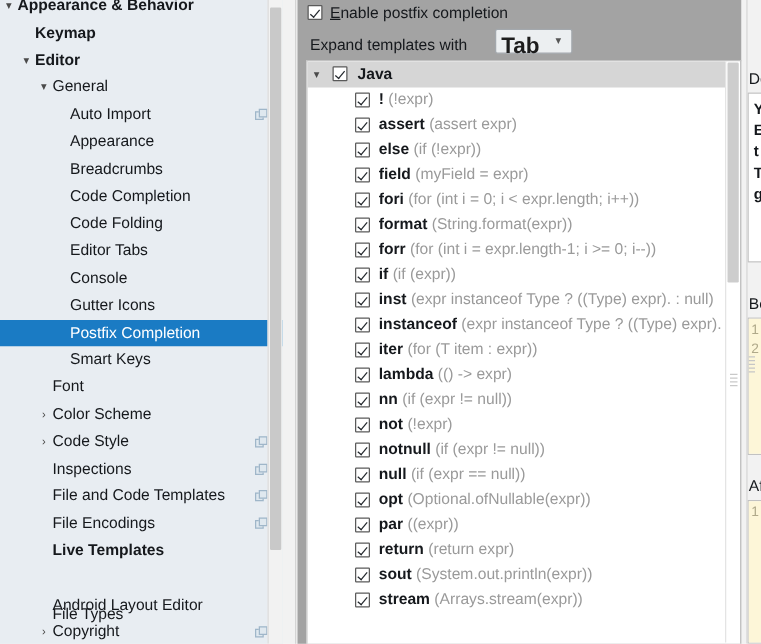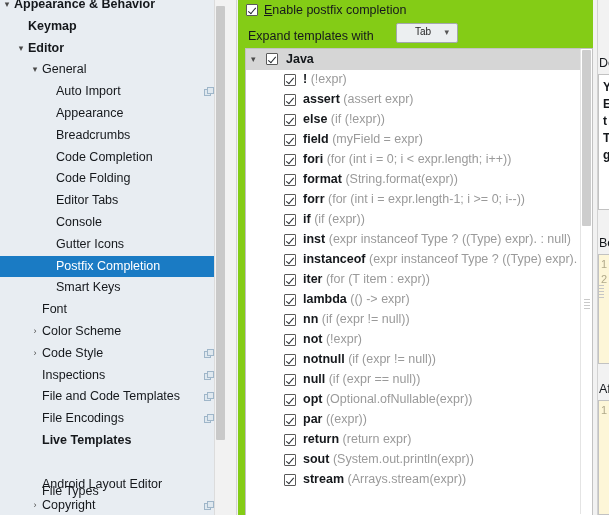--- a/index.html
+++ b/index.html
@@ -89,21 +89,21 @@
     background: #c9c9c9;
     border-radius: 1px;
   }
 
   
   .main {
     position: absolute;
     left: 238px; top: 0;
     width: 355px;
     height: 515px;
-    background: #84cc16;
+    background: #a3a3a3;
   }
   .chk {
     position: relative;
     display: inline-block;
     width: 12px;
     height: 12px;
     box-sizing: border-box;
     border: 1px solid #5a5a5a;
     background: #ffffff;
     vertical-align: -2px;
@@ -145,23 +145,24 @@
     left: 148px; top: -6px;
     width: 62px;
     height: 20px;
     box-sizing: border-box;
     background: #eceff1;
     border: 1px solid #a3a8ad;
     border-radius: 2px;
   }
   .combo .val {
     position: absolute;
-    left: 18px; top: 2px;
-    font-size: 10px;
+    left: 4px; top: 2px;
+    font-size: 18px;
     color: #1d1d1d;
+    font-weight: bold;
   }
   .combo .chev {
     position: absolute;
     right: 8px; top: 3px;
     font-size: 9px;
     color: #555;
   }
 
   
   .listbox {

